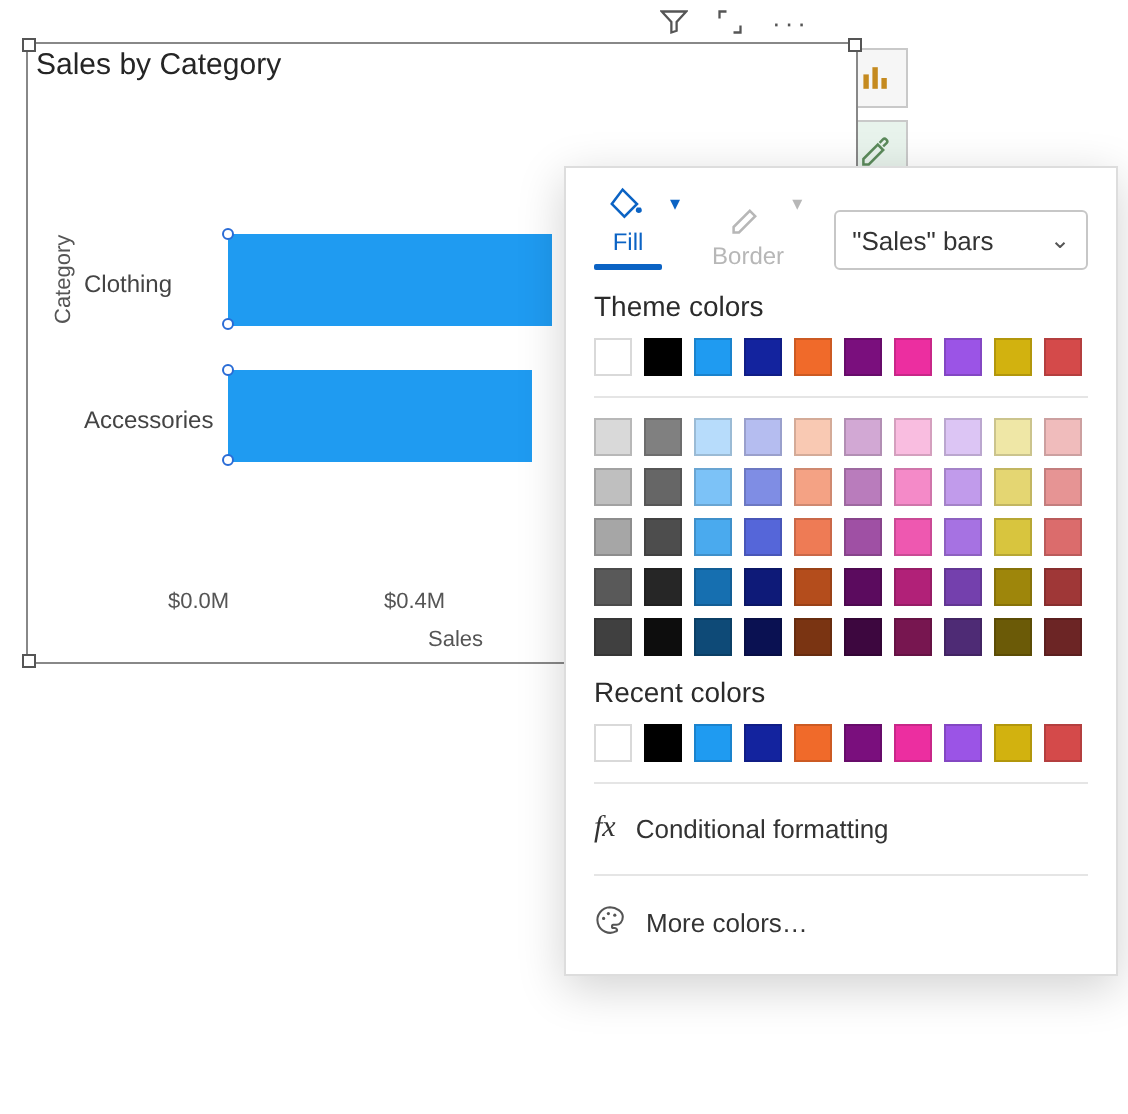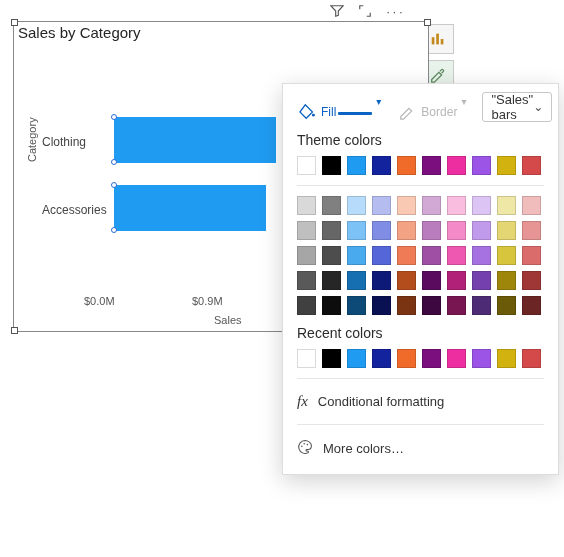--- a/index.html
+++ b/index.html
@@ -97,21 +97,21 @@
     width:277px;
     background:#fff;
     border:1px solid #ddd;
     box-shadow: 0 6px 22px rgba(0,0,0,.18);
     padding:8px 14px 12px 14px;
   }
   .popup-top {
     display:flex; align-items:flex-end; gap:16px;
     margin-bottom:10px;
   }
-  .tab-col { display:flex; align-items:center; gap:2px; font-size:12px; }
+  .tab-col { display:flex; flex-direction:column; align-items:center; gap:2px; font-size:12px; }
   .tab-col .icon { width:22px; height:20px; display:flex; align-items:center; justify-content:center; }
   .tab-col.active { color:#0b63c4; }
   .tab-col.disabled { color:#b7b7b7; }
   .tab-underline { height:3px; width:34px; background:#0b63c4; border-radius:1px; margin-top:2px; }
 
   .series-select {
     margin-left:auto;
     border:1px solid #c7c7c7;
     border-radius:3px;
     height:30px;
@@ -192,21 +192,21 @@
 
   <div class="bar" style="left:100px; top:95px; width:162px"></div>
   <div class="bar" style="left:100px; top:163px; width:152px"></div>
 
   <div class="bar-dot" style="left:97px; top:92px"></div>
   <div class="bar-dot" style="left:97px; top:137px"></div>
   <div class="bar-dot" style="left:97px; top:160px"></div>
   <div class="bar-dot" style="left:97px; top:205px"></div>
 
   <div class="tick-label" style="left:70px; bottom:24px">$0.0M</div>
-  <div class="tick-label" style="left:178px; bottom:24px">$0.9M</div>
+  <div class="tick-label" style="left:178px; bottom:24px">$0.4M</div>
 </div>
 
 <div class="popup">
   <div class="popup-top">
     <div class="tab-col active">
       <span class="icon">
         <svg width="20" height="18" viewBox="0 0 22 20">
             <path d="M8 2l8 8-7 7-7-7z" fill="none" stroke="#0b63c4" stroke-width="1.4"></path>
             <path d="M18 12c1 1 1 3-1 3s-2-2-1-3z" fill="#0b63c4"></path>
           </svg>

